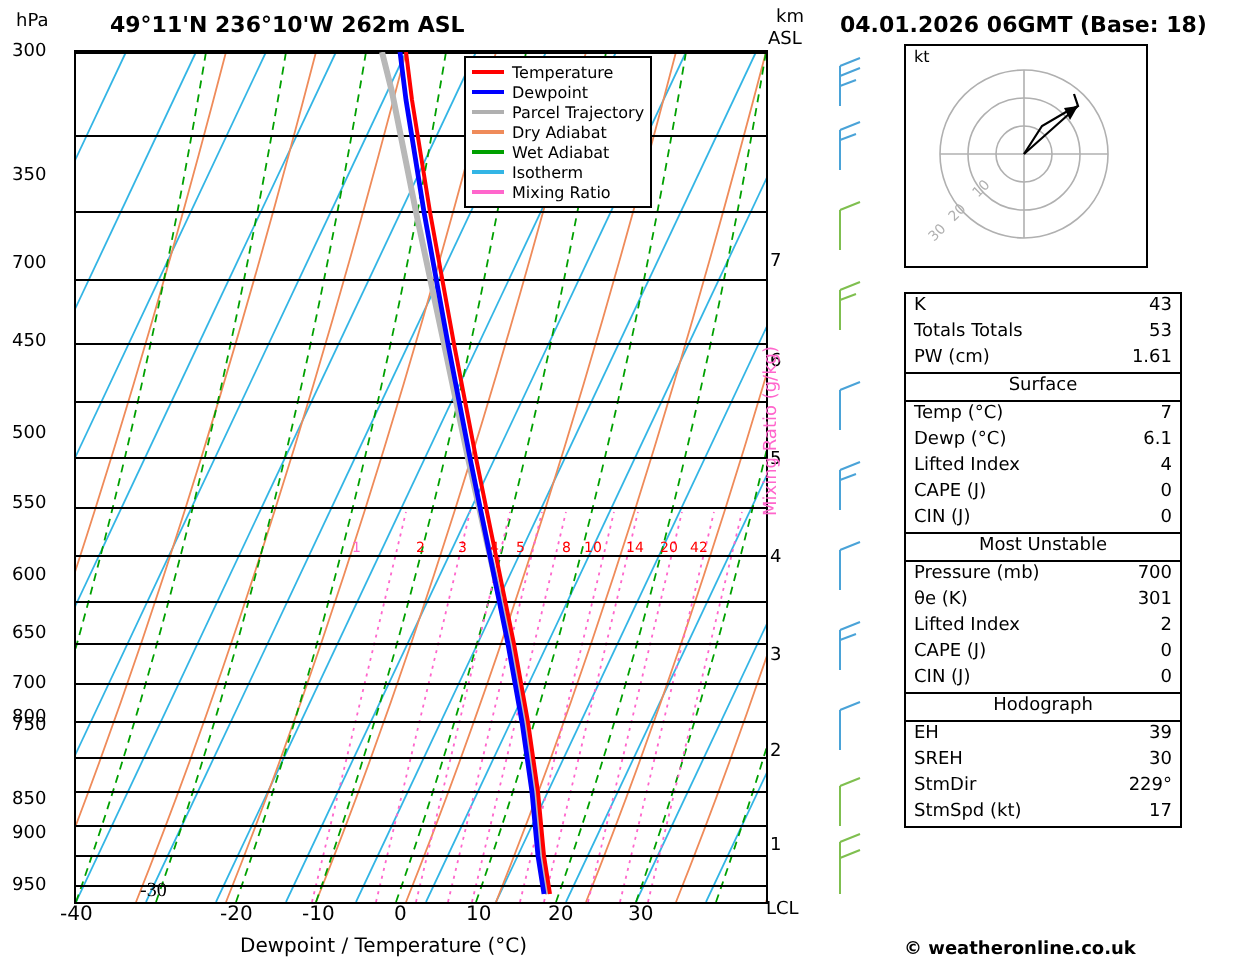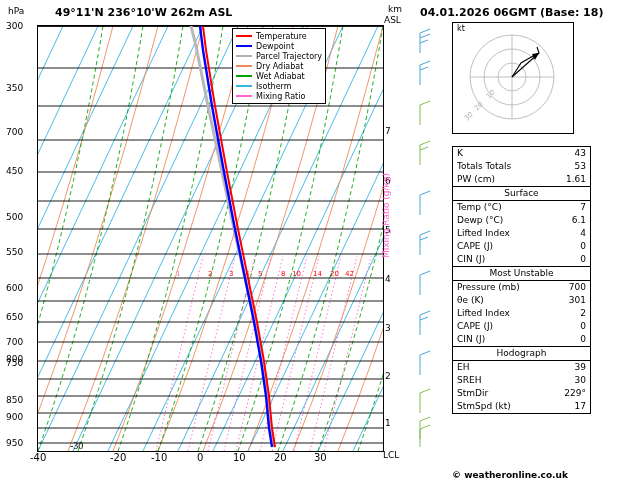--- a/index.html
+++ b/index.html
@@ -195,20 +195,21 @@
 <div class="abs ylab" style="top:438px;">950</div>
 
 <div class="abs xlab" style="left:30px;top:452px;">-40</div>
 <div class="abs xlab" style="left:70px;top:440px;font-family:Liberation Serif, serif;">-30</div>
 <div class="abs xlab" style="left:110px;top:452px;">-20</div>
 <div class="abs xlab" style="left:151px;top:452px;">-10</div>
 <div class="abs xlab" style="left:197px;top:452px;">0</div>
 <div class="abs xlab" style="left:233px;top:452px;">10</div>
 <div class="abs xlab" style="left:274px;top:452px;">20</div>
 <div class="abs xlab" style="left:314px;top:452px;">30</div>
+<div class="abs" id="xaxisTitle">Dewpoint / Temperature (°C)</div>
 
 <div class="abs kmn" style="top:418px;">1</div>
 <div class="abs kmn" style="top:371px;">2</div>
 <div class="abs kmn" style="top:323px;">3</div>
 <div class="abs kmn" style="top:274px;">4</div>
 <div class="abs kmn" style="top:225px;">5</div>
 <div class="abs kmn" style="top:176px;">6</div>
 <div class="abs kmn" style="top:126px;">7</div>
 <div class="abs" id="lcl">LCL</div>
 

